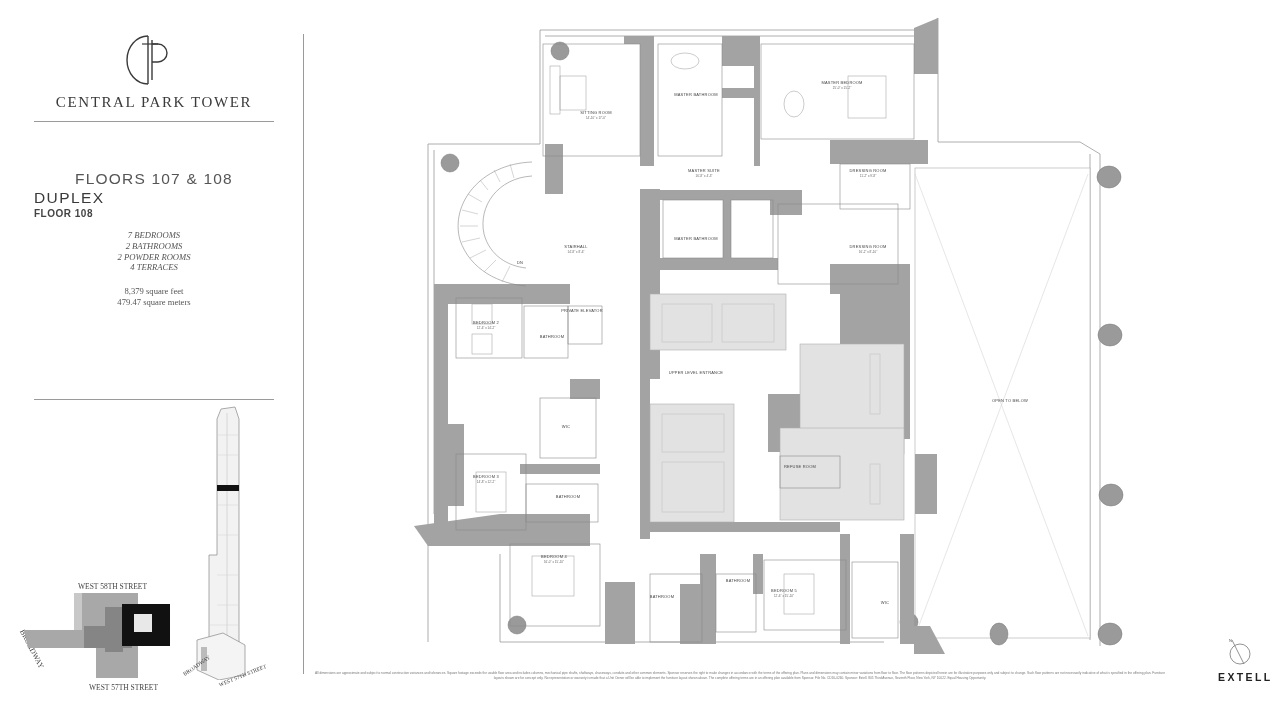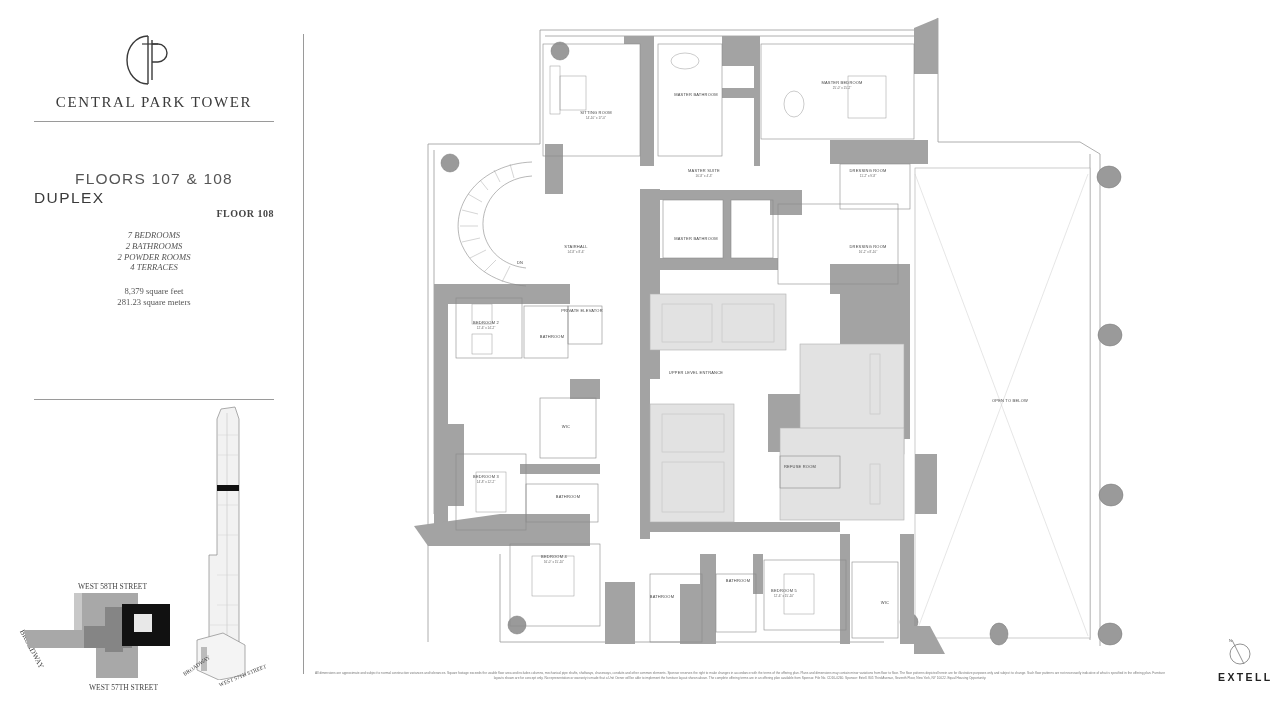--- a/index.html
+++ b/index.html
@@ -5,21 +5,21 @@
   html,body{margin:0;padding:0;background:#ffffff;}
   body{width:1280px;height:720px;position:relative;overflow:hidden;font-family:"DejaVu Serif",serif;color:#3a3a3a;}
   .abs{position:absolute;}
   
   #left-panel{left:0;top:0;width:300px;height:552px;}
   .logo{left:124px;top:32px;width:50px;height:56px;}
   .brand{left:34px;top:94px;width:240px;text-align:center;font-family:"Liberation Serif",serif;font-size:15px;letter-spacing:1.6px;color:#3a3a3a;}
   .rule{background:#9a9a9a;height:1px;}
   .title1{left:34px;top:150px;width:240px;text-align:left;font-family:"Liberation Sans",sans-serif;font-size:15.5px;letter-spacing:1.4px;line-height:16px;color:#3a3a3a;margin-top:40px;}
   .title3{left:34px;top:170px;width:240px;text-align:center;font-family:"Liberation Sans",sans-serif;font-size:15.5px;letter-spacing:1.2px;color:#555;font-weight:300;}
-  .floor{left:34px;top:208px;width:240px;text-align:right;font-family:Liberation Serif, serif;font-size:10px;font-weight:bold;letter-spacing:.5px;color:#444;}
+  .floor{left:34px;top:208px;width:240px;text-align:left;font-family:Liberation Sans, sans-serif;font-size:10px;font-weight:bold;letter-spacing:.5px;color:#444;}
   .stats{left:34px;top:230px;width:240px;text-align:center;font-family:"Liberation Serif",serif;font-size:8.6px;line-height:10.8px;color:#555;font-style:italic;}
   .area{left:34px;top:286px;width:240px;text-align:center;font-family:"Liberation Serif",serif;font-size:8.6px;line-height:10.8px;color:#555;}
   .area2{left:34px;top:318px;width:240px;text-align:center;font-family:"Liberation Serif",serif;font-size:8.6px;line-height:10.8px;color:#555;}
   .street{font-family:"Liberation Serif",serif;font-size:7.5px;color:#444;white-space:nowrap;}
   
   #divider{left:303px;top:34px;width:1px;height:640px;background:#9a9a9a;}
   
   #plan{left:400px;top:14px;width:760px;height:650px;}
   .disclaimer{left:310px;top:671px;width:860px;font-family:"Liberation Sans",sans-serif;font-size:3.2px;line-height:5px;color:#777;text-align:center;}
   .extell{left:1186px;top:671px;font-family:"Liberation Sans",sans-serif;font-size:10.5px;font-weight:bold;letter-spacing:2.4px;color:#222;padding-left:32px;}
@@ -46,21 +46,21 @@
   <div class="abs title3">FLOORS 107 &amp; 108</div>
   <div class="abs floor">FLOOR 108</div>
   <div class="abs stats">
     <div>7 BEDROOMS</div>
     <div>2 BATHROOMS</div>
     <div>2 POWDER ROOMS</div>
     <div>4 TERRACES</div>
   </div>
   <div class="abs area">
     <div>8,379 square feet</div>
-    <div>281.23 square meters</div>
+    <div>479.47 square meters</div>
   </div>
   <div class="abs rule" style="left:34px;top:399px;width:240px;"></div>
 
   <div class="abs street" style="left:78px;top:582px;">WEST 58TH STREET</div>
   <div class="abs street" style="left:89px;top:683px;">WEST 57TH STREET</div>
   <div class="abs street" style="left:10px;top:648px;transform:rotate(62deg);transform-origin:left top;left:26px;top:628px;">BROADWAY</div>
   <svg class="abs" style="left:20px;top:590px;" width="160" height="95" viewBox="0 0 160 95">
     <rect x="54" y="3" width="8" height="38" fill="#c8c8c8"></rect>
     <polygon points="62,3 118,3 118,88 76,88 76,58 48,58 42,40 62,40" fill="#a8a8a8"></polygon>
     <polygon points="4,40 62,40 62,58 76,58 76,58 30,58 10,58" fill="#a8a8a8"></polygon>

